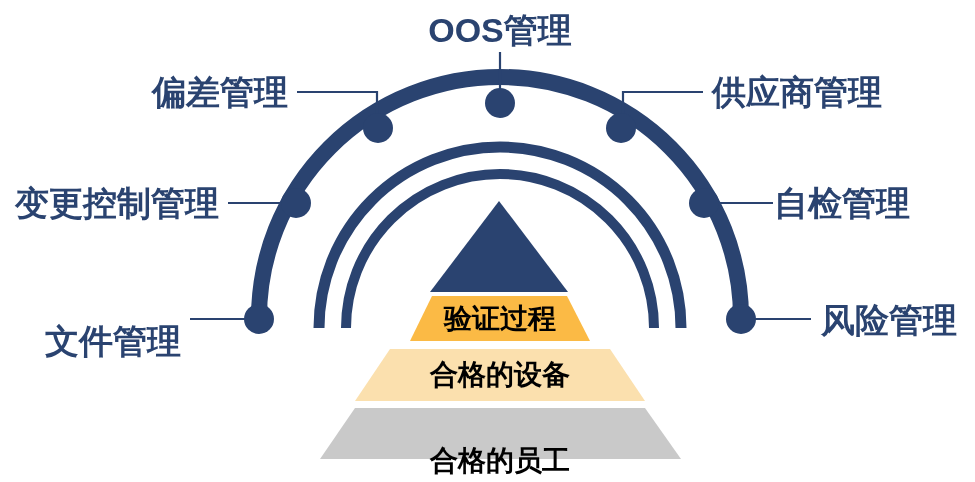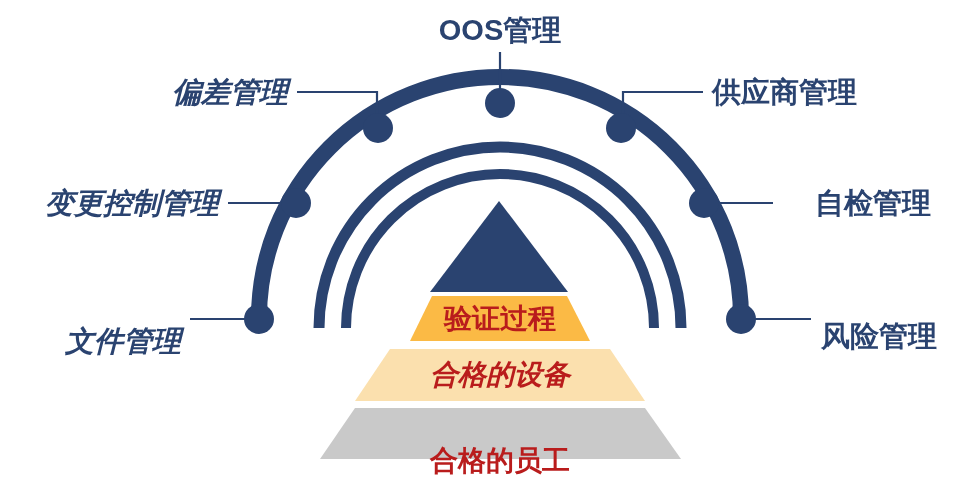--- a/index.html
+++ b/index.html
@@ -7,35 +7,35 @@
     width:975px;height:482px;background:#ffffff;
     font-family:"Liberation Sans","DejaVu Sans",sans-serif;
     overflow:hidden;position:relative;
   }
   #stage{position:absolute;left:0;top:0;width:975px;height:482px;}
   #stage svg{display:block;width:975px;height:482px;}
   .lbl{
     position:absolute;
     font-family:"Liberation Sans","DejaVu Sans",sans-serif;
     font-weight:bold;
-    font-size:29px;
+    font-size:34px;
     color:#2a4370;
     white-space:nowrap;
     line-height:1;
   }
   .lbl.r{transform:translate(0,-50%);text-align:center;}
-  .lbl.l{transform:translate(-100%,-50%);font-style:italic;}
+  .lbl.l{transform:translate(-100%,-50%);}
   .lbl.c{transform:translate(-50%,-50%);}
   .tier-text{
     position:absolute;
     transform:translate(-50%,-50%);
     font-family:"Liberation Sans","DejaVu Sans",sans-serif;
     font-weight:bold;
     font-size:28px;
-    color:#b91c1c;
+    color:#000000;
     white-space:nowrap;
     line-height:1;
   }
 </style>
 </head>
 <body>
 
 <div id="stage">
   <svg viewBox="0 0 975 482" xmlns="http://www.w3.org/2000/svg">
 
@@ -75,23 +75,23 @@
 </div>
 
 <div class="lbl c" style="left:500px;top:30px;">OOS管理</div>
 
 <div class="lbl l" style="left:288px;top:92px;">偏差管理</div>
 
 <div class="lbl r" style="left:712px;top:92px;">供应商管理</div>
 
 <div class="lbl l" style="left:219px;top:203px;">变更控制管理</div>
 
-<div class="lbl r" style="left:815px;top:203px;">自检管理</div>
+<div class="lbl r" style="left:774px;top:203px;">自检管理</div>
 
 <div class="lbl l" style="left:181px;top:320px;margin-top:21px;">文件管理</div>
 
-<div class="lbl r" style="left:821px;top:336px;">风险管理</div>
+<div class="lbl r" style="left:821px;top:320px;">风险管理</div>
 
 <div class="tier-text" style="left:500px;top:319px;">验证过程</div>
 
-<div class="tier-text" style="left:500px;top:375px;font-style:italic;">合格的设备</div>
+<div class="tier-text" style="left:500px;top:375px;">合格的设备</div>
 
 <div class="tier-text" style="left:500px;top:433px;margin-top:28px;">合格的员工</div>
 
 </body></html>

